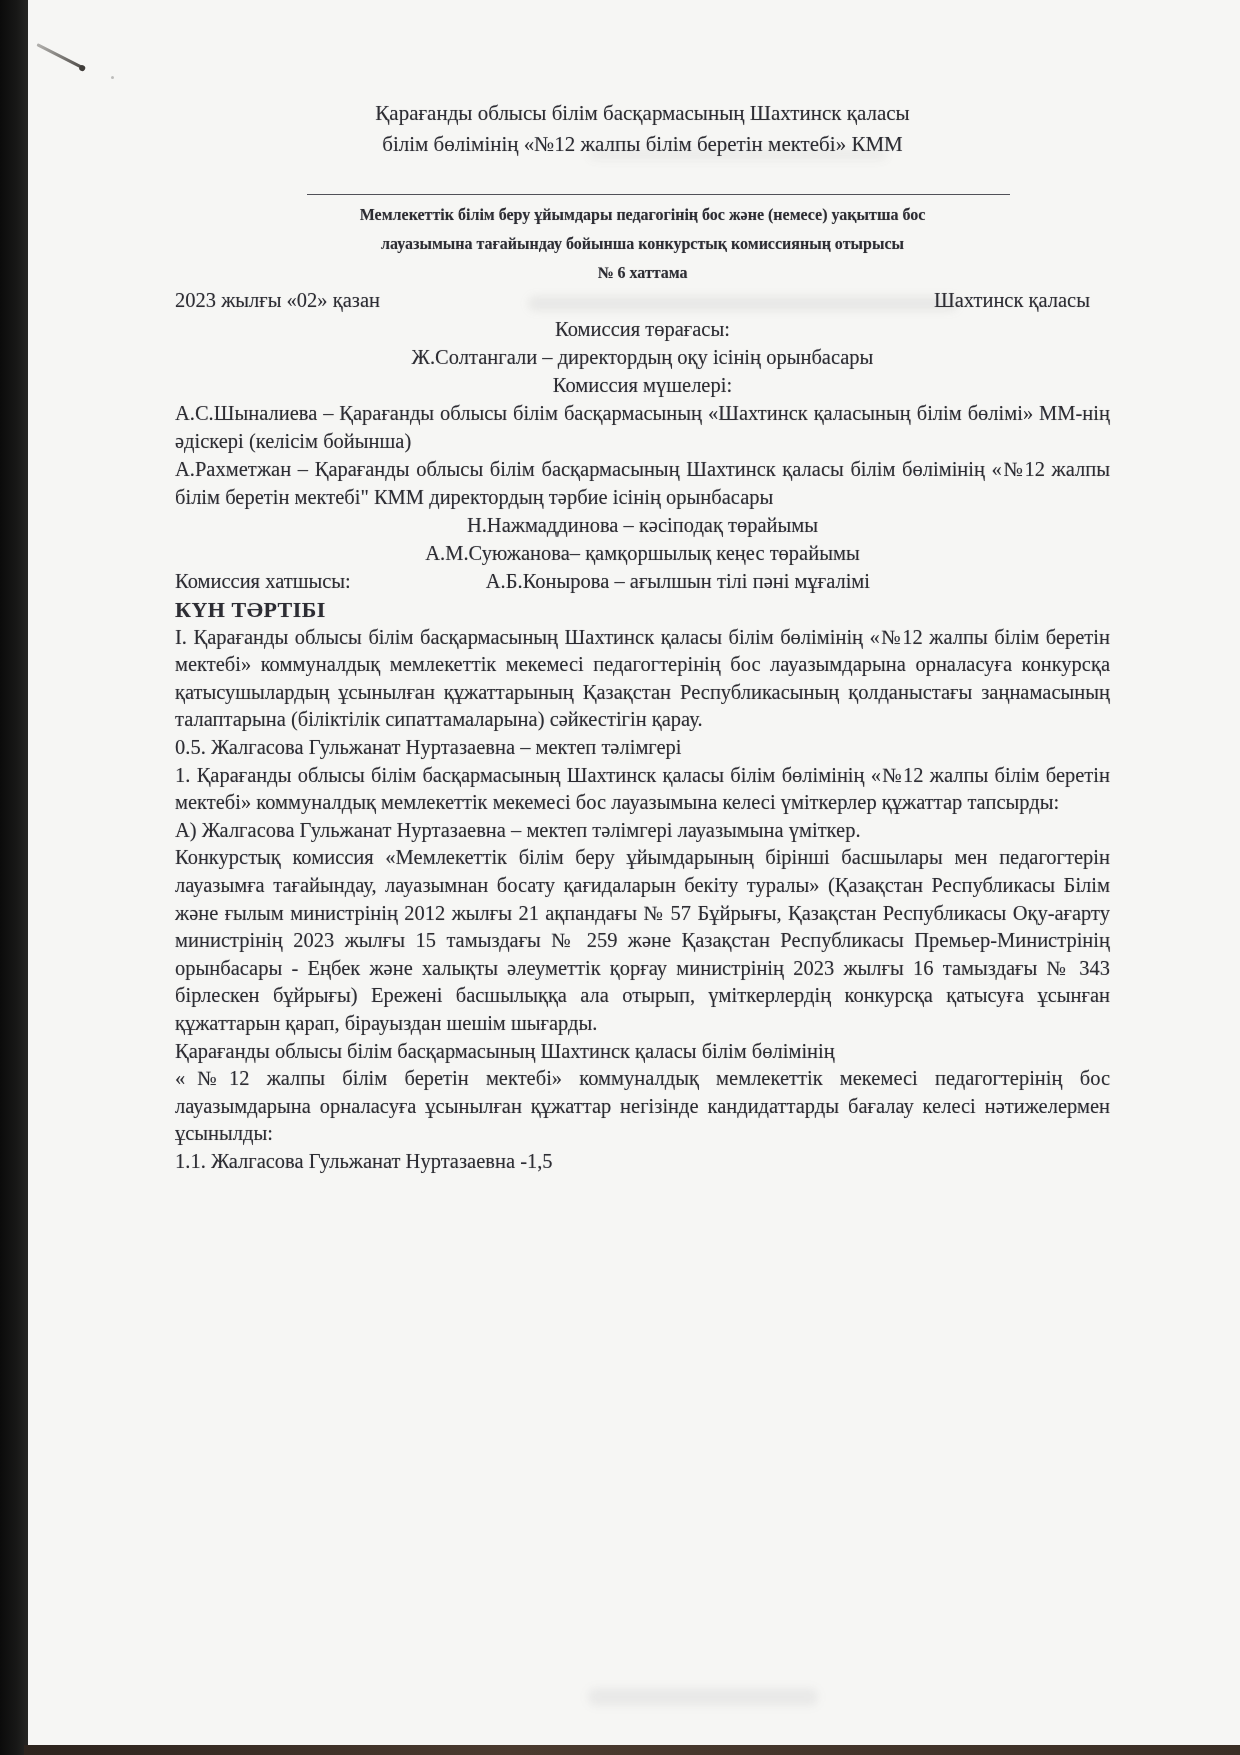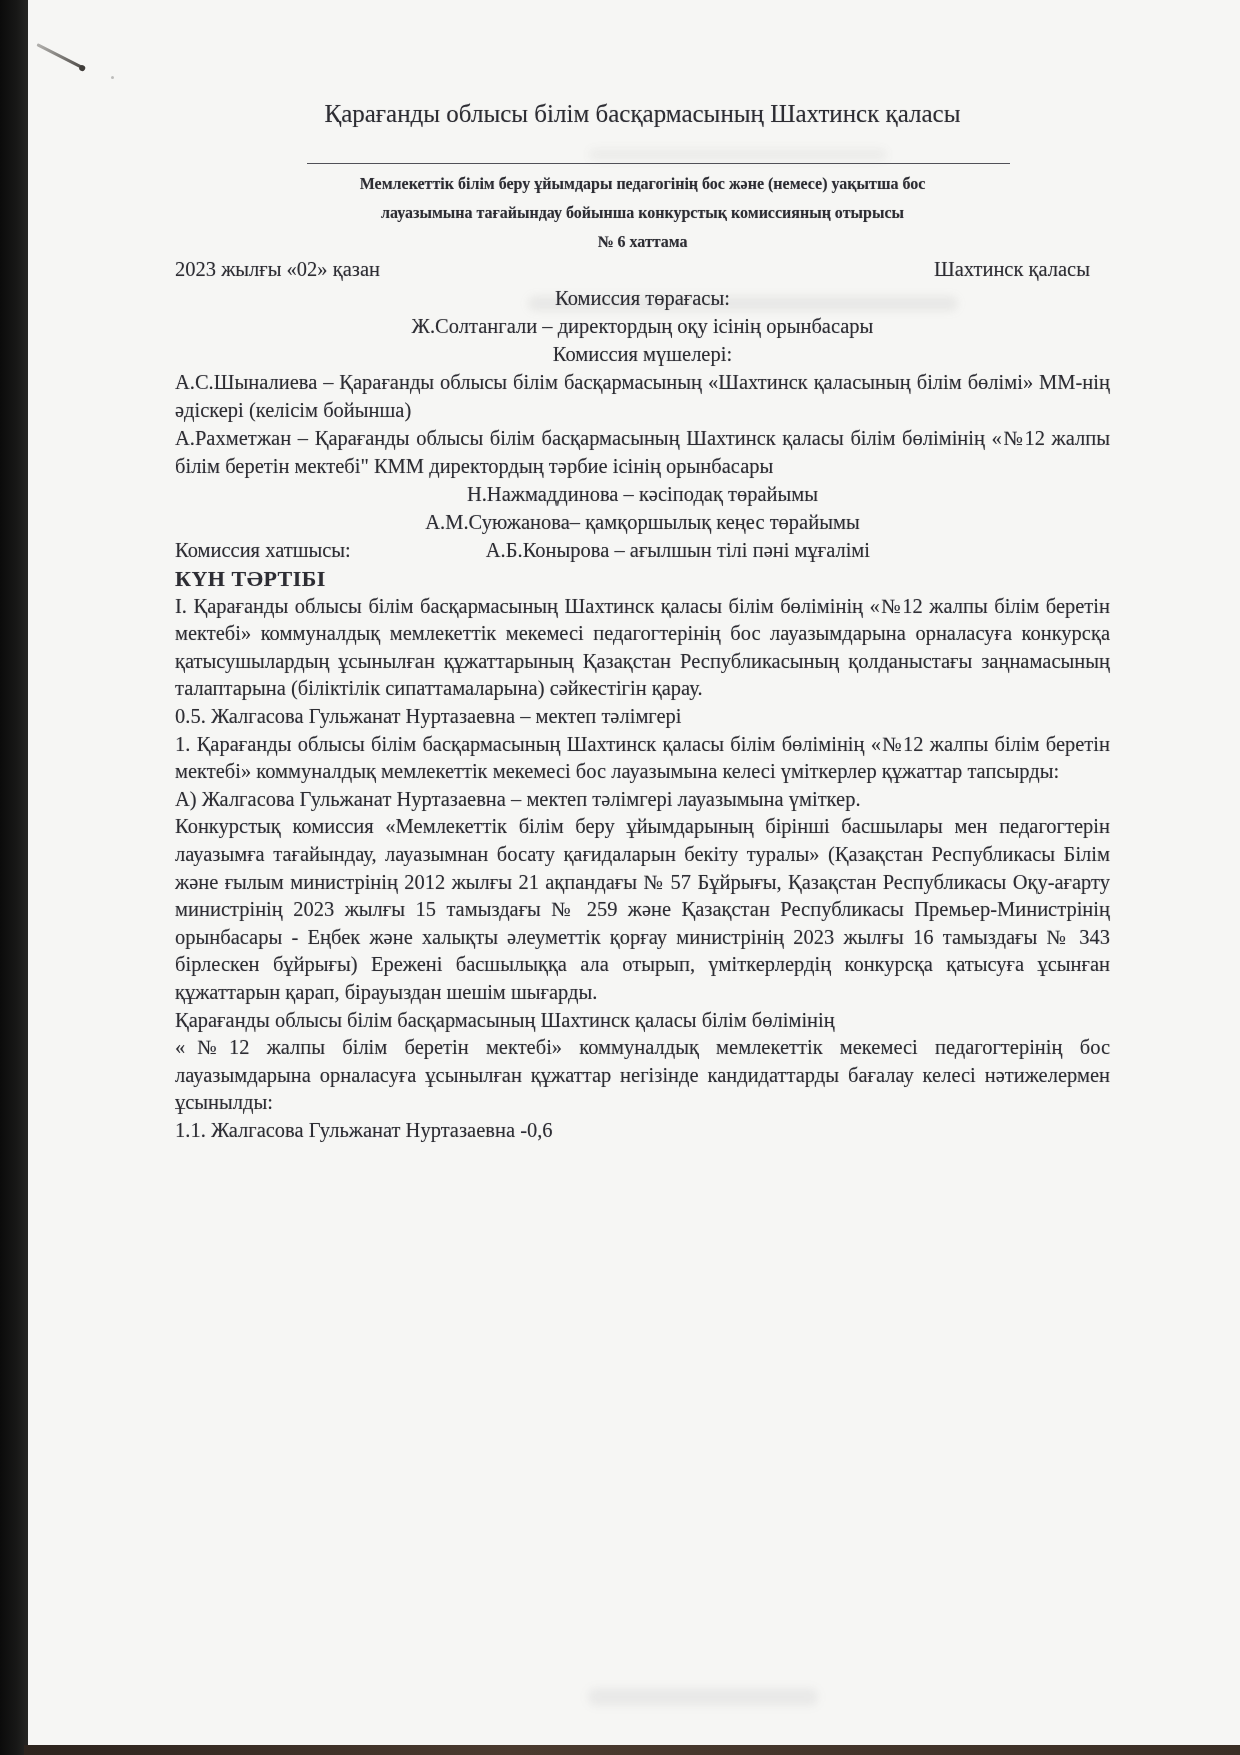--- a/index.html
+++ b/index.html
@@ -54,21 +54,21 @@
 
   
   .content {
     position:absolute; left:147px; top:0; width:935px;
     color:#2d2d33;
     font-size:20.5px; line-height:27.6px;
     text-shadow:0 0 1px rgba(45,45,55,.32);
   }
   .content p, .content div { margin:0; }
 
-  .org-header { padding-top:98px; text-align:center; font-size:25px; line-height:31px; }
+  .org-header { padding-top:98px; text-align:center; font-size:21px; line-height:31px; }
 
   .rule {
     border:none; border-top:1.7px solid #515158;
     width:703px; margin:34px 0 5px 132px;
   }
 
   .doc-title { font-weight:bold; text-align:center; font-size:16px; line-height:29px; }
 
   .meta-row { display:flex; justify-content:space-between; margin-top:2px; }
   .meta-row .place { margin-right:20px; }
@@ -94,20 +94,21 @@
   <div class="pen-mark"></div>
   <div class="speck"></div>
   <div class="smudge s1"></div>
   <div class="smudge s2"></div>
   <div class="smudge s3"></div>
 
   <div class="content">
 
     <div class="org-header">
       <div>Қарағанды облысы білім басқармасының Шахтинск қаласы</div>
+      <div>білім бөлімінің «№12 жалпы білім беретін мектебі» КММ</div>
     </div>
 
     <hr class="rule">
 
     <div class="doc-title">
       <div>Мемлекеттік білім беру ұйымдары педагогінің бос және (немесе) уақытша бос</div>
       <div>лауазымына тағайындау бойынша  конкурстық комиссияның отырысы</div>
       <div>№ 6 хаттама</div>
     </div>
 
@@ -132,18 +133,18 @@
 
     <div class="section-heading">КҮН ТӘРТІБІ</div>
     <p class="para">I. Қарағанды облысы білім басқармасының Шахтинск қаласы  білім бөлімінің «№12 жалпы білім беретін мектебі»  коммуналдық мемлекеттік мекемесі педагогтерінің бос лауазымдарына орналасуға конкурсқа қатысушылардың ұсынылған құжаттарының Қазақстан Республикасының қолданыстағы заңнамасының талаптарына (біліктілік сипаттамаларына) сәйкестігін қарау.</p>
     <p class="plain">0.5. Жалгасова Гульжанат Нуртазаевна – мектеп тәлімгері</p>
 
     <p class="para">1. Қарағанды облысы білім басқармасының Шахтинск қаласы  білім бөлімінің «№12 жалпы білім беретін мектебі»  коммуналдық мемлекеттік мекемесі  бос лауазымына келесі үміткерлер құжаттар тапсырды:</p>
     <p class="plain">А) Жалгасова Гульжанат Нуртазаевна – мектеп тәлімгері лауазымына үміткер.</p>
     <p class="para">Конкурстық комиссия «Мемлекеттік білім беру ұйымдарының бірінші басшылары мен педагогтерін лауазымға тағайындау, лауазымнан босату қағидаларын бекіту туралы» (Қазақстан Республикасы Білім және ғылым министрінің 2012 жылғы 21 ақпандағы № 57 Бұйрығы, Қазақстан Республикасы Оқу-ағарту министрінің 2023 жылғы 15 тамыздағы № 259 және Қазақстан Республикасы Премьер-Министрінің орынбасары - Еңбек және халықты әлеуметтік қорғау министрінің 2023 жылғы 16 тамыздағы № 343 бірлескен бұйрығы) Ережені басшылыққа ала отырып, үміткерлердің конкурсқа қатысуға ұсынған құжаттарын қарап, бірауыздан шешім шығарды.</p>
     <p class="plain">Қарағанды облысы білім басқармасының Шахтинск қаласы  білім бөлімінің</p>
     <p class="para">«№12 жалпы білім беретін мектебі» коммуналдық мемлекеттік  мекемесі педагогтерінің бос лауазымдарына орналасуға ұсынылған құжаттар негізінде кандидаттарды бағалау келесі нәтижелермен ұсынылды:</p>
-    <p class="plain">1.1. Жалгасова Гульжанат Нуртазаевна -0,6</p>
+    <p class="plain">1.1. Жалгасова Гульжанат Нуртазаевна -1,5</p>
 
   </div>
 </div>
 
 <div class="edge-bottom"></div>
 
 </body></html>

